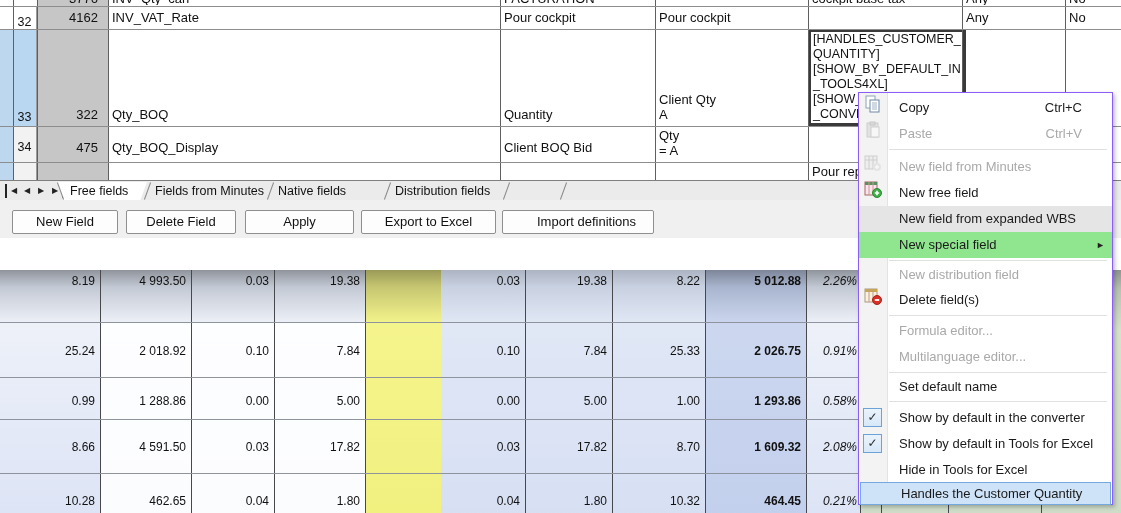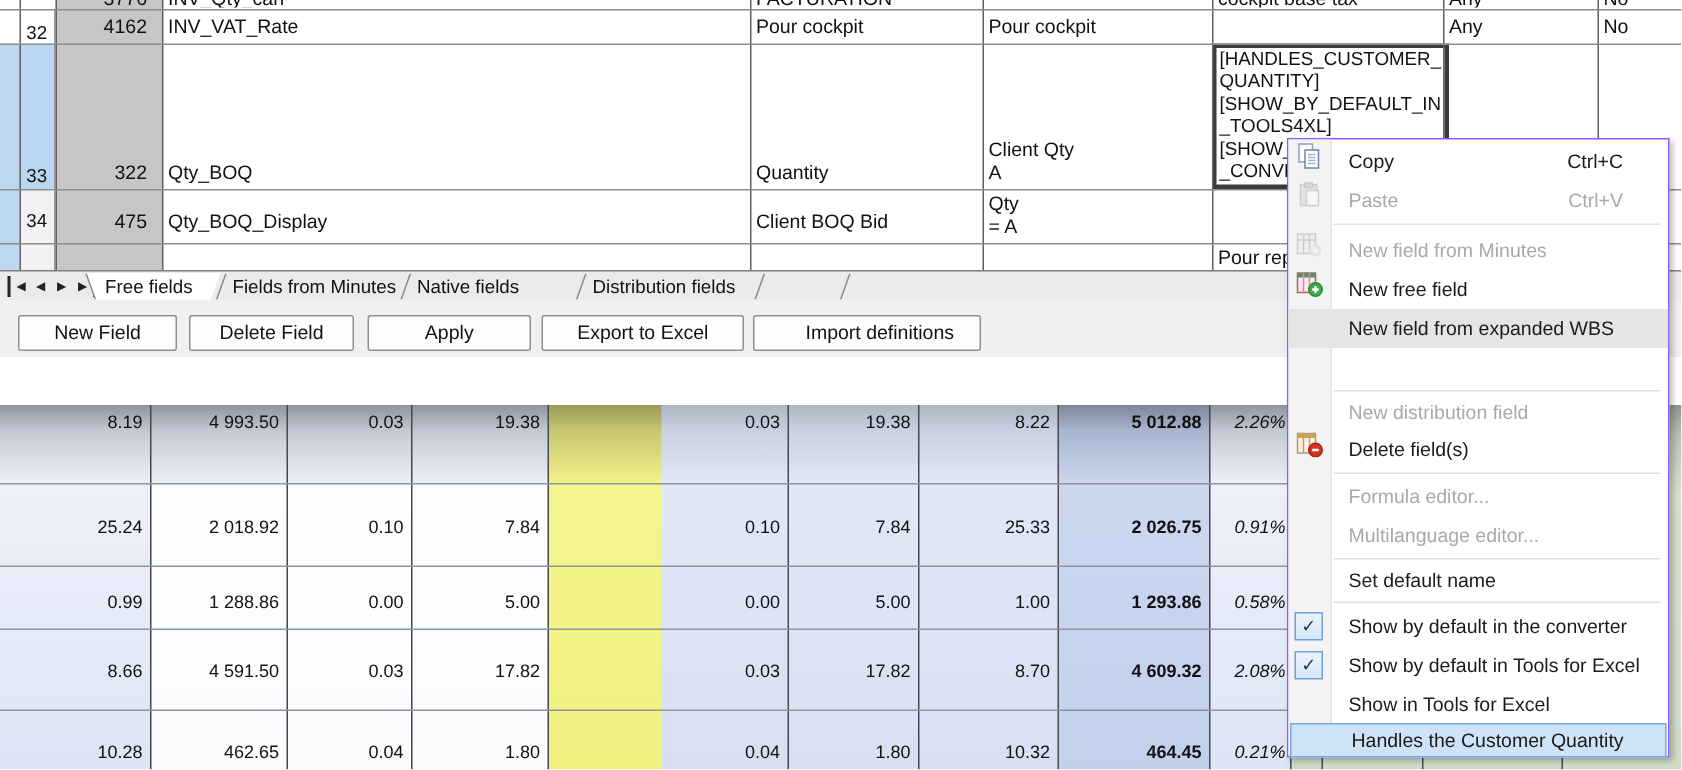--- a/index.html
+++ b/index.html
@@ -230,21 +230,21 @@
     <div class="bcell b" style="left:706px;top:124px;width:95px;">1 293.86</div>
     <div class="bcell i" style="left:806px;top:124px;width:51px;">0.58%</div>
 
     <div class="bcell" style="left:0;top:170px;width:95px;">8.66</div>
     <div class="bcell" style="left:101px;top:170px;width:85px;">4 591.50</div>
     <div class="bcell" style="left:192px;top:170px;width:77px;">0.03</div>
     <div class="bcell" style="left:275px;top:170px;width:85px;">17.82</div>
     <div class="bcell" style="left:441px;top:170px;width:79px;">0.03</div>
     <div class="bcell" style="left:526px;top:170px;width:81px;">17.82</div>
     <div class="bcell" style="left:613px;top:170px;width:87px;">8.70</div>
-    <div class="bcell b" style="left:706px;top:170px;width:95px;">4 609.32</div>
+    <div class="bcell b" style="left:706px;top:170px;width:95px;">1 609.32</div>
     <div class="bcell i" style="left:806px;top:170px;width:51px;">2.08%</div>
 
     <div class="bcell" style="left:0;top:224px;width:95px;">10.28</div>
     <div class="bcell" style="left:101px;top:224px;width:85px;">462.65</div>
     <div class="bcell" style="left:192px;top:224px;width:77px;">0.04</div>
     <div class="bcell" style="left:275px;top:224px;width:85px;">1.80</div>
     <div class="bcell" style="left:441px;top:224px;width:79px;">0.04</div>
     <div class="bcell" style="left:526px;top:224px;width:81px;">1.80</div>
     <div class="bcell" style="left:613px;top:224px;width:87px;">10.32</div>
     <div class="bcell b" style="left:706px;top:224px;width:95px;">464.45</div>
@@ -308,20 +308,24 @@
             <path d="M10.8 13h4.4M13 10.8v4.4" stroke="#fff" stroke-width="1.6"></path>
           </svg>
         </span>
       <span class="lbl">New free field</span>
     </div>
 
     <div class="mi pink" style="top:113px;height:26px;line-height:26px;">
       <span class="lbl">New field from expanded WBS</span>
     </div>
 
+    <div class="mi green" style="top:139px;height:26px;line-height:26px;">
+      <span class="lbl">New special field</span>
+      <span class="subarrow">►</span>
+    </div>
 
     <div class="msep" style="top:167px;"></div>
 
     <div class="mi dis" style="top:170px;height:24px;line-height:24px;">
       <span class="lbl">New distribution field</span>
     </div>
 
     <div class="mi" style="top:194px;height:26px;line-height:26px;">
       <span class="micon">
           <svg width="18" height="18" viewBox="0 0 18 18">
@@ -354,21 +358,21 @@
 
     <div class="mi" style="top:312px;height:26px;line-height:26px;">
       <span class="chk" style="top:3px;">✓</span>
       <span class="lbl">Show by default in the converter</span>
     </div>
     <div class="mi" style="top:338px;height:26px;line-height:26px;">
       <span class="chk" style="top:3px;">✓</span>
       <span class="lbl">Show by default in Tools for Excel</span>
     </div>
     <div class="mi" style="top:364px;height:26px;line-height:26px;">
-      <span class="lbl">Show in Tools for Excel</span>
+      <span class="lbl">Hide in Tools for Excel</span>
     </div>
 
     <div class="mi sel" style="top:389px;height:23px;line-height:21px;left:1px;width:251px;">
       <span class="lbl">Handles the Customer Quantity</span>
     </div>
   </div>
 
 </div>
 
 </body></html>

